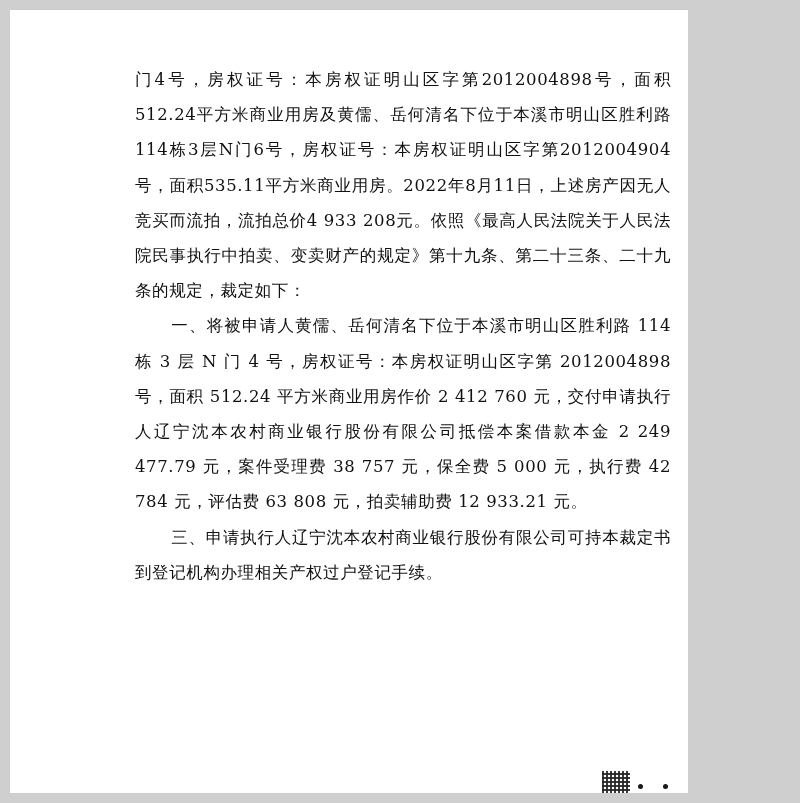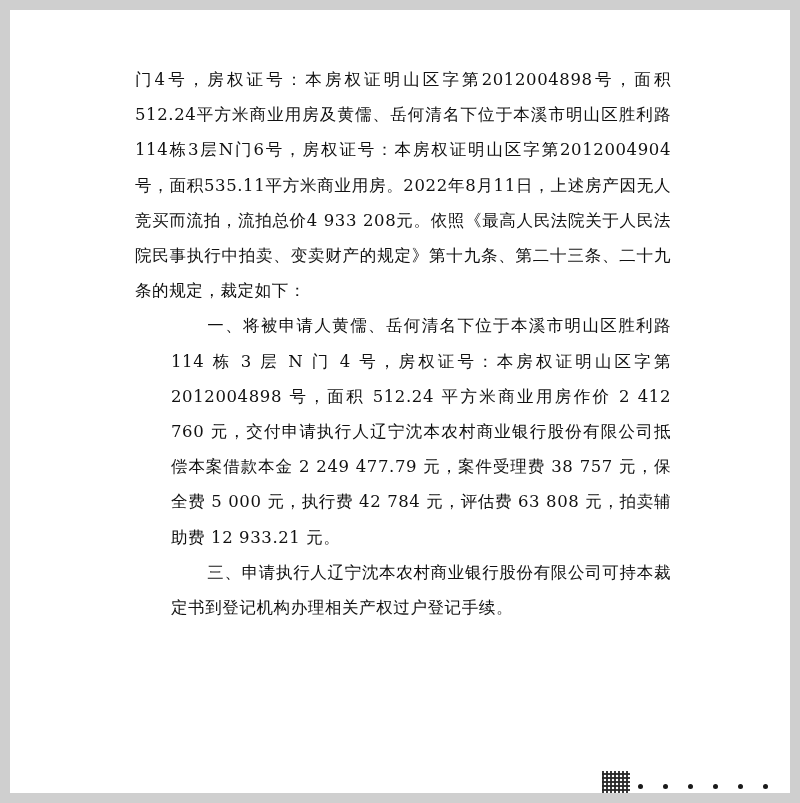--- a/index.html
+++ b/index.html
@@ -10,21 +10,21 @@
     width: 800px;
     height: 803px;
     background: #cfcfcf;
     font-family: "DejaVu Serif", "Liberation Serif", serif;
     overflow: hidden;
   }
   .page {
     position: absolute;
     left: 10px;
     top: 10px;
-    width: 780px;
+    width: 678px;
     height: 783px;
     background: #ffffff;
     box-sizing: border-box;
     overflow: hidden;
   }
   .doc-body {
     position: absolute;
     left: 125px;
     top: 52px;
     width: 536px;
@@ -35,21 +35,20 @@
     line-height: 35.2px;
     color: #111111;
     text-align: justify;
     text-justify: inter-ideograph;
     letter-spacing: 0.6px;
     font-family: "DejaVu Serif", "Liberation Serif", serif;
     white-space: normal;
   }
   p.indent {
     text-indent: 2.2em;
-    margin-left: 36px;
   }
   .qr {
     position: absolute;
     left: 592px;
     top: 761px;
     width: 28px;
     height: 28px;
     background:
       repeating-linear-gradient(0deg, #1a1a1a 0px, #1a1a1a 2px, #ffffff 2px, #ffffff 4px),
       repeating-linear-gradient(90deg, #1a1a1a 0px, #1a1a1a 2px, #ffffff 2px, #ffffff 4px);

